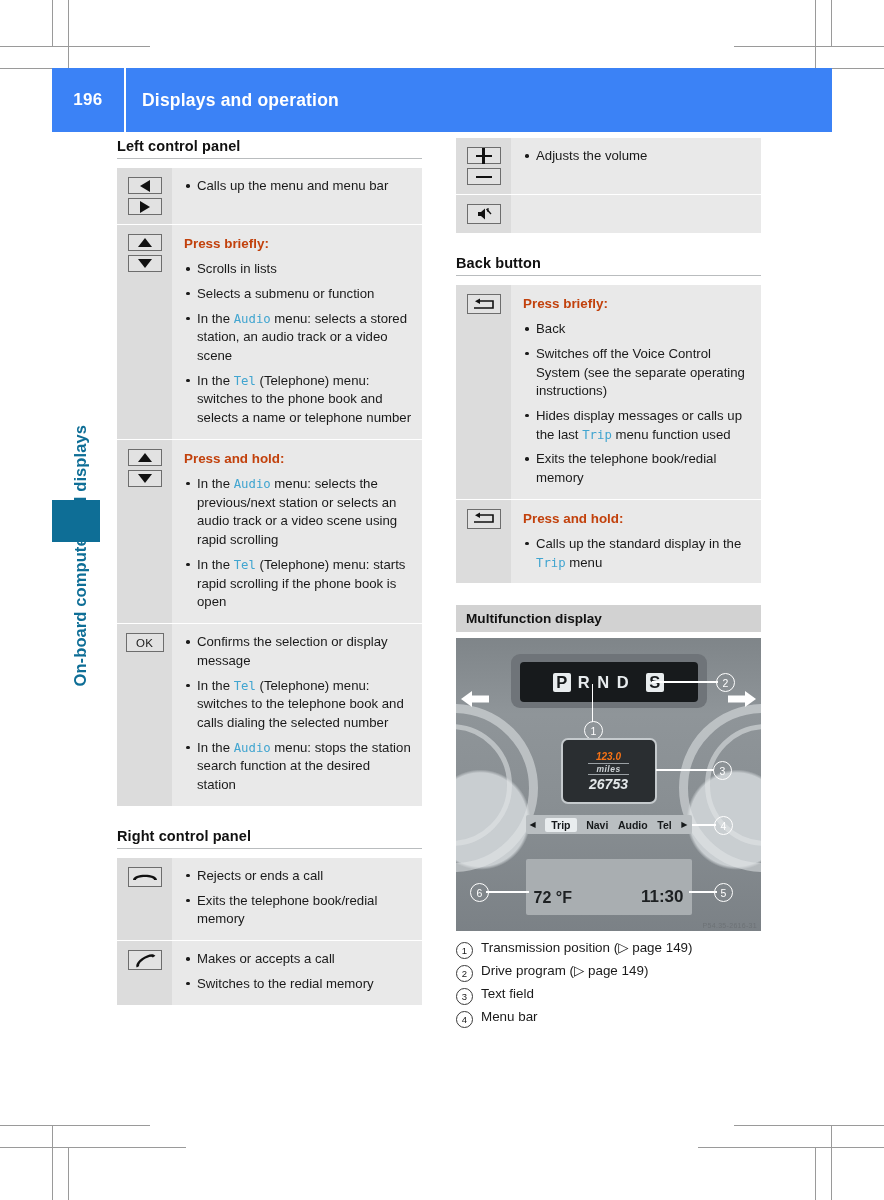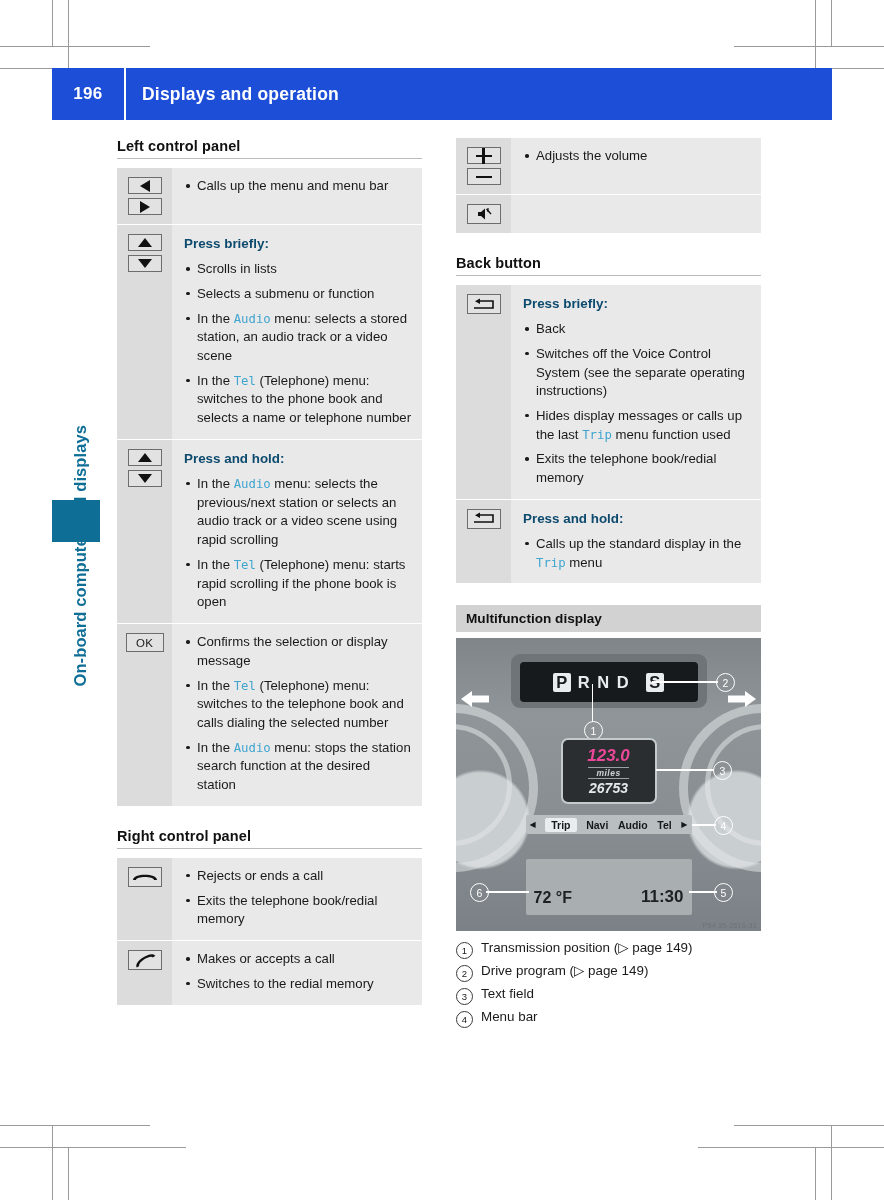--- a/index.html
+++ b/index.html
@@ -9,22 +9,22 @@
     position:relative;overflow:hidden;
     -webkit-font-smoothing:antialiased;
   }
   
   .cmark{position:absolute;background:#9a9a9a;}
   .ch{height:1px;}
   .cv{width:1px;}
 
   
   .header{
-    position:absolute;left:52px;top:68px;width:780px;height:52px;
-    background:#1d4ed8;color:#ffffff;display:flex;align-items:center;
+    position:absolute;left:52px;top:68px;width:780px;height:64px;
+    background:#3b82f6;color:#ffffff;display:flex;align-items:center;
   }
   .header .pageno{
     width:72px;text-align:center;font-size:17px;font-weight:bold;
     letter-spacing:.3px;
   }
   .header .hsep{width:2px;align-self:stretch;background:#ffffff;margin:0;}
   .header .htitle{
     padding-left:16px;font-size:17.5px;font-weight:bold;letter-spacing:.2px;
   }
 
@@ -61,21 +61,21 @@
   .tbl{margin-bottom:0;}
   .iconcell{
     width:55px;flex:0 0 55px;background:#dcdcdc;
     padding:9px 0 9px 0;display:flex;flex-direction:column;
     align-items:center;gap:4px;
   }
   .txtcell{
     flex:1;padding:9px 10px 11px 12px;
     font-size:13.2px;line-height:1.42;color:#1a1a1a;
   }
-  .txtcell .hd{font-weight:bold;font-size:13.4px;margin:0 0 7px 0;color:#0c4a6e;}
+  .txtcell .hd{font-weight:bold;font-size:13.4px;margin:0 0 7px 0;color:#c2410c;}
   ul.bl{margin:0;padding:0;list-style:none;}
   ul.bl li{
     position:relative;padding-left:13px;margin:0 0 6px 0;
   }
   ul.bl li:last-child{margin-bottom:0;}
   ul.bl li:before{
     content:"";position:absolute;left:2px;top:7px;
     width:3.5px;height:3.5px;border-radius:50%;background:#1a1a1a;
   }
   .mono{color:#41a5d0;font-family:"DejaVu Sans Mono", monospace;font-size:12.3px;}
@@ -134,21 +134,21 @@
   .gl.boxed{background:#e8ecee;color:#171a1c;padding:0 3px;border-radius:2px;}
   .arrowL,.arrowR{position:absolute;top:50px;}
   .arrowL{left:4px;}
   .arrowR{right:4px;}
   .textfield{
     position:absolute;left:50%;transform:translateX(-50%);top:100px;
     width:92px;height:62px;border:2px solid #c5cacd;border-radius:7px;
     background:#2a2e31;display:flex;flex-direction:column;align-items:center;
     justify-content:center;
   }
-  .tf-a{color:#ec4899;font-size:17px;font-style:italic;font-weight:bold;}
+  .tf-a{color:#f97316;font-size:10px;font-style:italic;font-weight:bold;}
   .tf-u{color:#cfd4d7;font-size:8.5px;font-style:italic;font-weight:bold;letter-spacing:.5px;
         border-top:1px solid #9aa0a4;border-bottom:1px solid #9aa0a4;padding:0 8px;margin:1px 0;}
   .tf-b{color:#e4e8ea;font-size:14px;font-style:italic;font-weight:bold;}
   .menubar{
     position:absolute;left:50%;transform:translateX(-50%);top:177px;
     width:166px;height:19px;background:#b9bec1;border-radius:2px;
     display:flex;align-items:center;justify-content:space-between;
     padding:0 4px;box-sizing:border-box;
   }
   .mb-item{font-size:10.5px;color:#16191b;font-weight:bold;}

